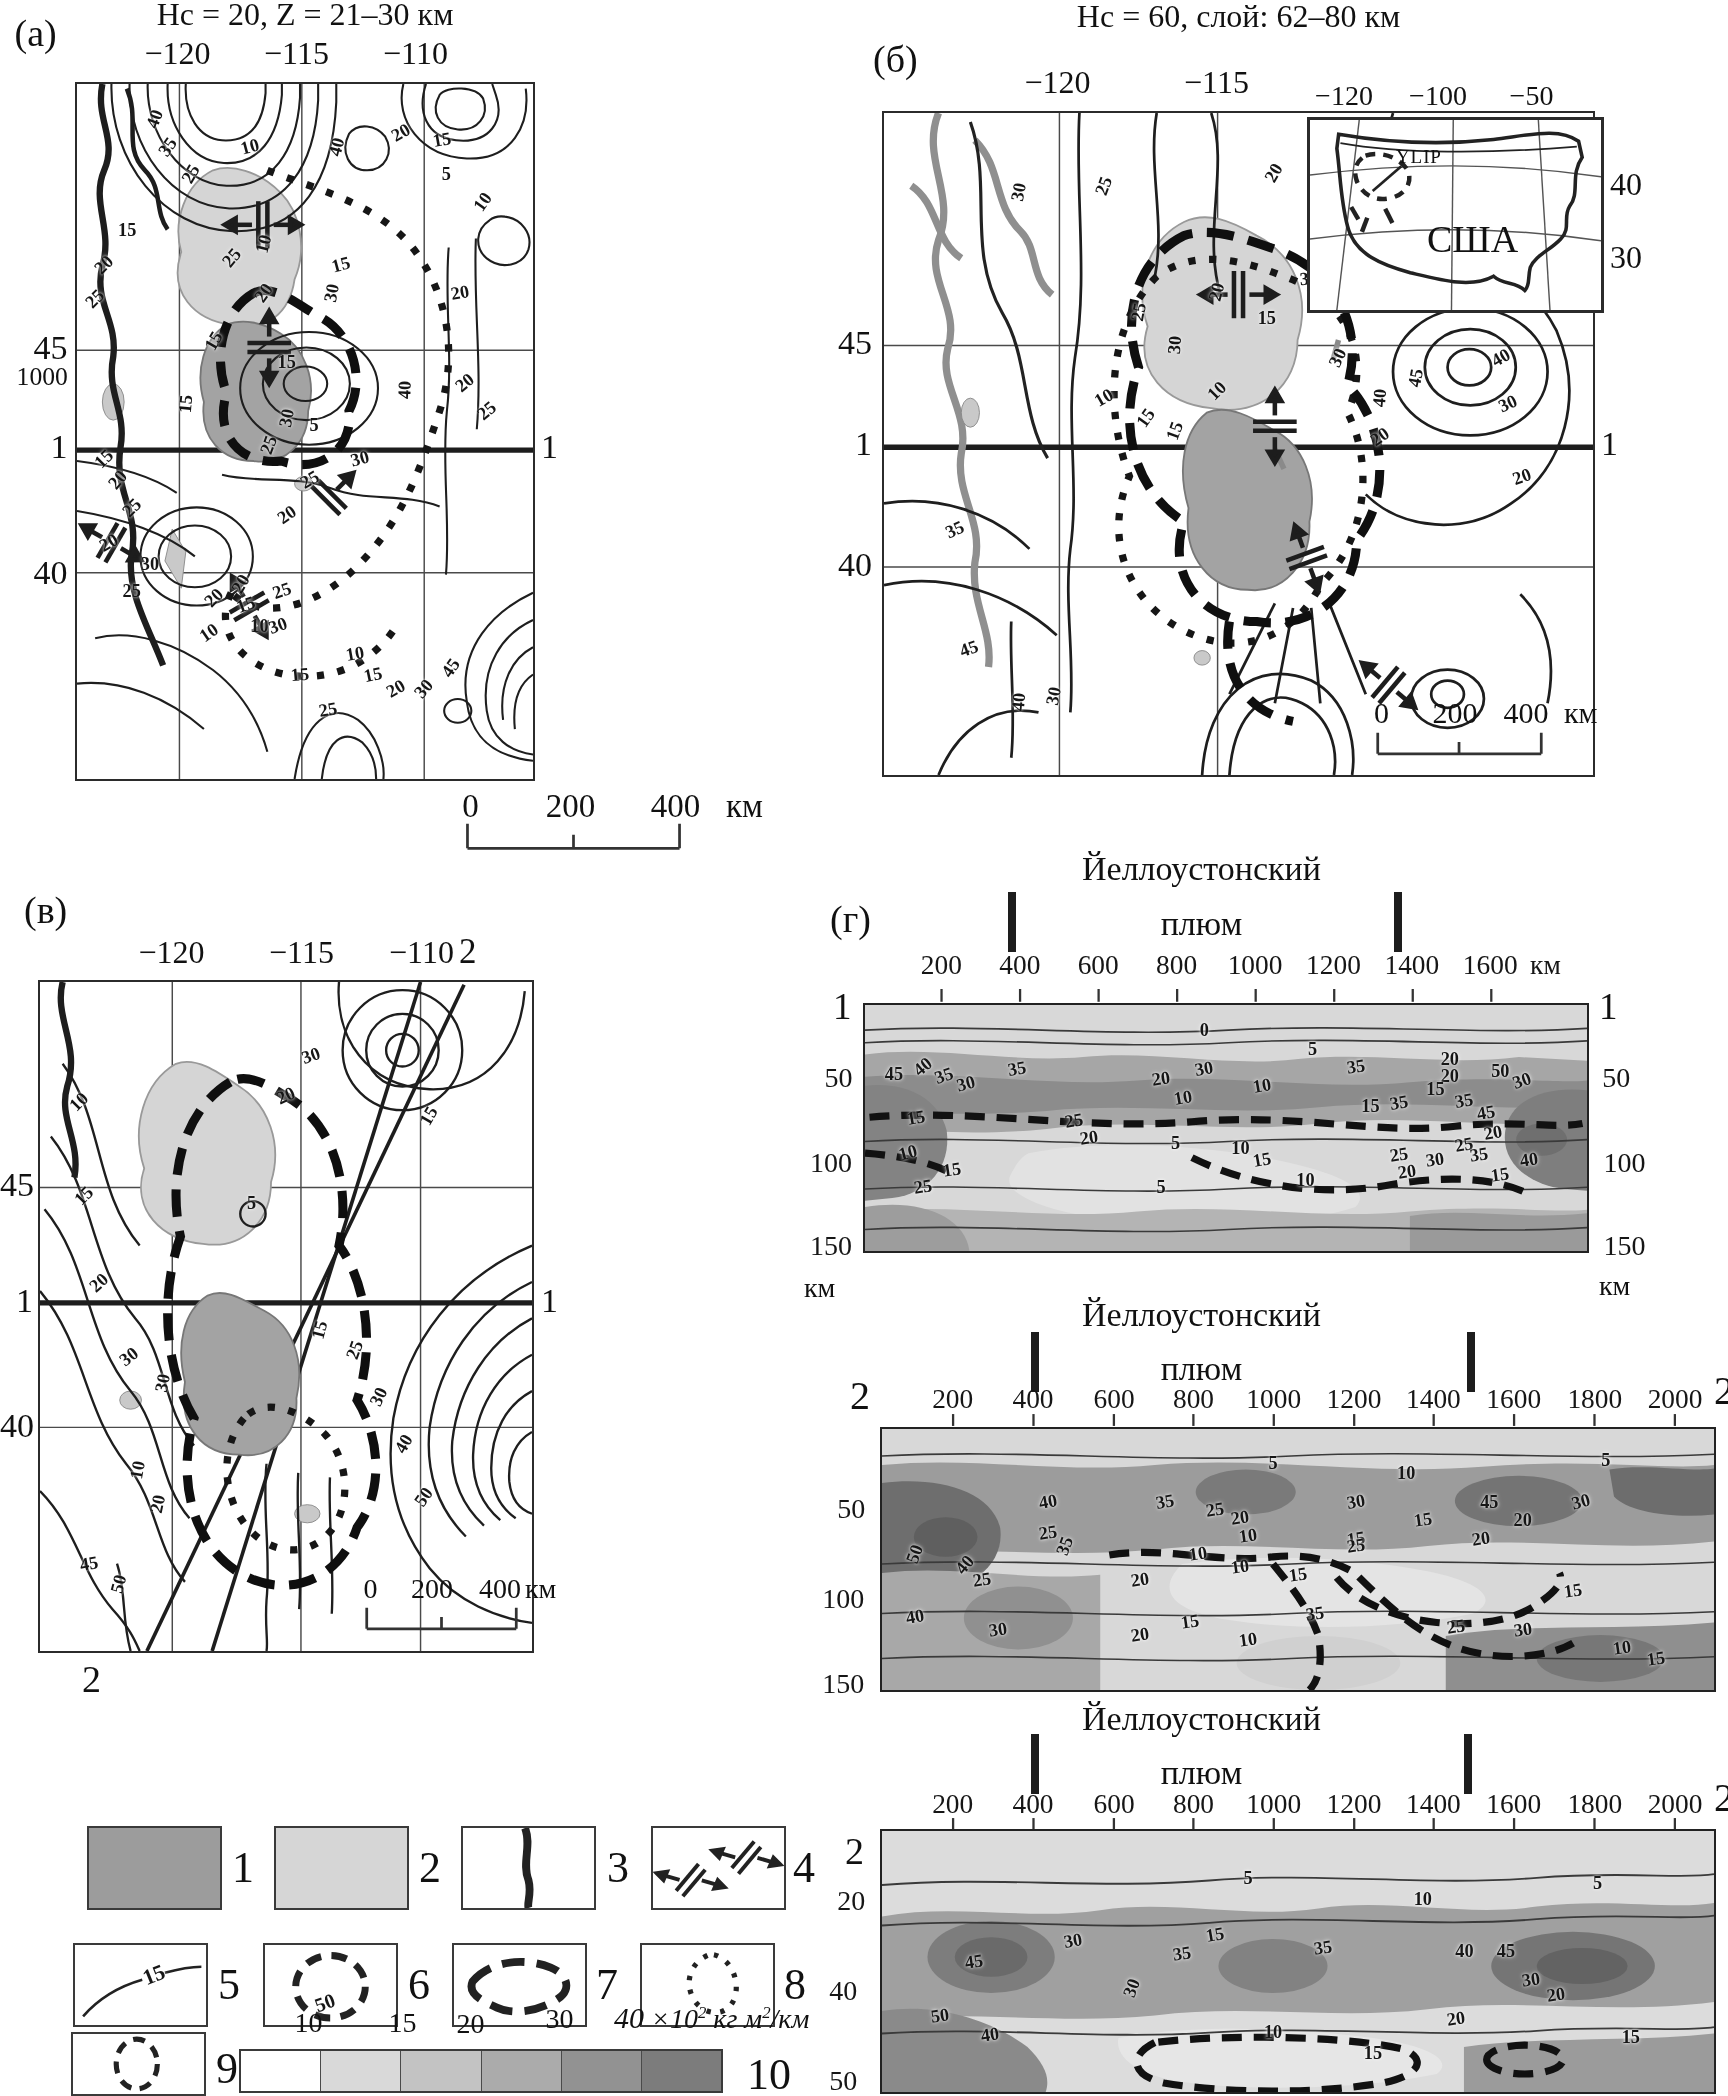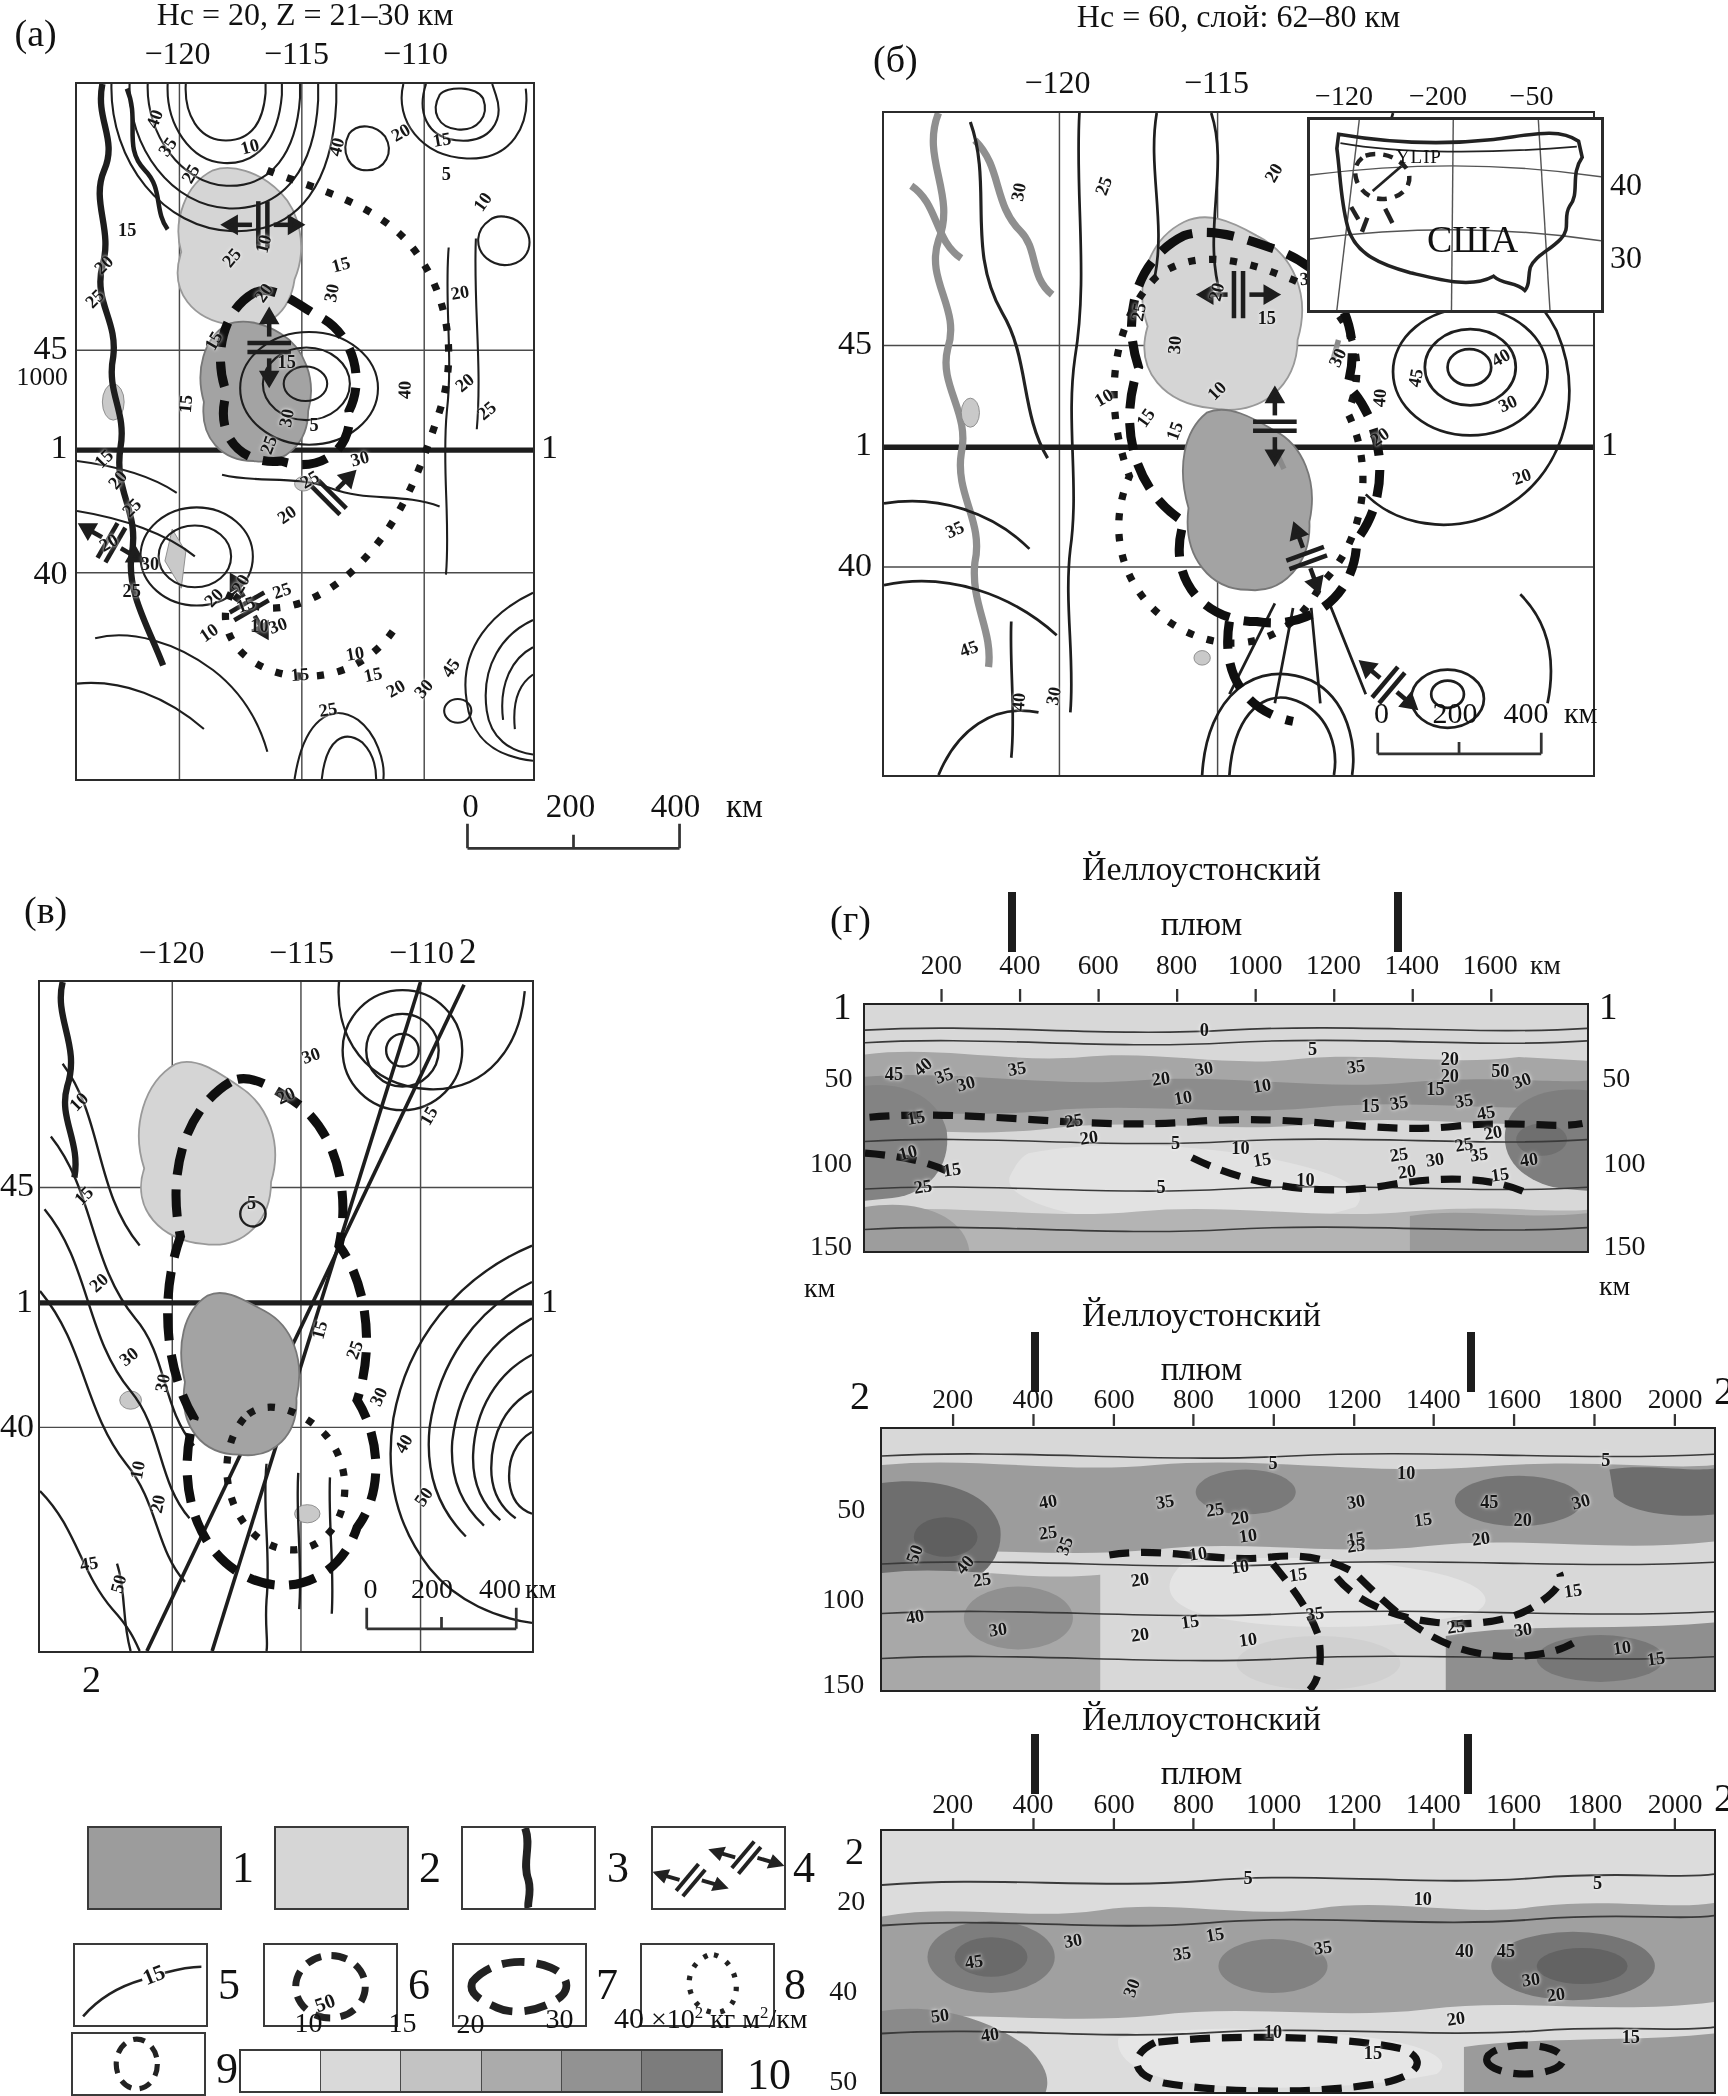--- a/index.html
+++ b/index.html
@@ -356,21 +356,21 @@
       <g fill="none" stroke="#222">
         <path d="M62,40 C82,34 102,44 110,58 C114,72 106,84 90,88 C72,92 58,84 52,68 C48,55 52,46 62,40 Z" stroke-width="5" stroke-dasharray="11 9"></path>
         <path d="M70,80 L102,52" stroke-width="3"></path>
         <line x1="46" y1="98" x2="54" y2="112" stroke-width="5"></line>
         <line x1="64" y1="110" x2="58" y2="126" stroke-width="5"></line>
         <line x1="84" y1="100" x2="92" y2="116" stroke-width="5"></line>
       </g>
     </svg>
   </div>
   <div class="lbl ctr" style="left:1302px;top:80px;width:84px;font-size:28px;">−120</div>
-  <div class="lbl ctr" style="left:1396px;top:80px;width:84px;font-size:28px;">−200</div>
+  <div class="lbl ctr" style="left:1396px;top:80px;width:84px;font-size:28px;">−100</div>
   <div class="lbl ctr" style="left:1493px;top:80px;width:77px;font-size:28px;">−50</div>
   <div class="lbl" style="left:1610px;top:166px;font-size:32px;">40</div>
   <div class="lbl" style="left:1610px;top:239px;font-size:32px;">30</div>
   <div class="lbl" style="left:1396px;top:146px;font-size:19px;letter-spacing:0.9px;">YLIP</div>
   <div class="lbl" style="left:1427px;top:217px;font-size:38px;">США</div>
 
   <div class="lbl" style="left:24px;top:888px;font-size:38px;">(в)</div>
   <div class="lbl ctr" style="left:126px;top:934px;width:91px;font-size:32px;">−120</div>
   <div class="lbl ctr" style="left:256px;top:934px;width:91px;font-size:32px;">−115</div>
   <div class="lbl ctr" style="left:376px;top:934px;width:91px;font-size:32px;">−110</div>
@@ -828,21 +828,21 @@
     <svg viewBox="0 0 148 70" style="position:absolute;width:100%;height:100%;">
       <ellipse cx="72" cy="35" rx="24" ry="29" stroke="#222" stroke-width="6" stroke-dasharray="14 10" fill="none"></ellipse>
     </svg>
   </div>
   <div class="legnum" style="left:216px;top:2043px;">9</div>
 
   <div class="lbl ctr" style="left:290px;top:2007px;width:37px;font-size:28px;">10</div>
   <div class="lbl ctr" style="left:384px;top:2007px;width:37px;font-size:28px;">15</div>
   <div class="lbl ctr" style="left:452px;top:2008px;width:37px;font-size:28px;">20</div>
   <div class="lbl ctr" style="left:541px;top:2003px;width:37px;font-size:28px;">30</div>
-  <div class="lbl" style="left:614px;top:2001px;font-size:28px;">
+  <div class="lbl" style="left:614px;top:2001px;font-size:28px;font-style:italic;">
     <span style="font-size:30px;">40</span>
     <span>×10</span><sup>2</sup><span> кг м</span><sup>2</sup><span>/км</span>
   </div>
   <div id="colorbar" style="left:239px;top:2049px;width:484px;height:44px;">
       <div class="seg" style="background: rgb(255, 255, 255);"></div>
       <div class="seg" style="background: rgb(217, 217, 217);"></div>
       <div class="seg" style="background: rgb(195, 195, 195);"></div>
       <div class="seg" style="background: rgb(171, 171, 171);"></div>
       <div class="seg" style="background: rgb(146, 146, 146);"></div>
       <div class="seg" style="background: rgb(124, 124, 124);"></div>

